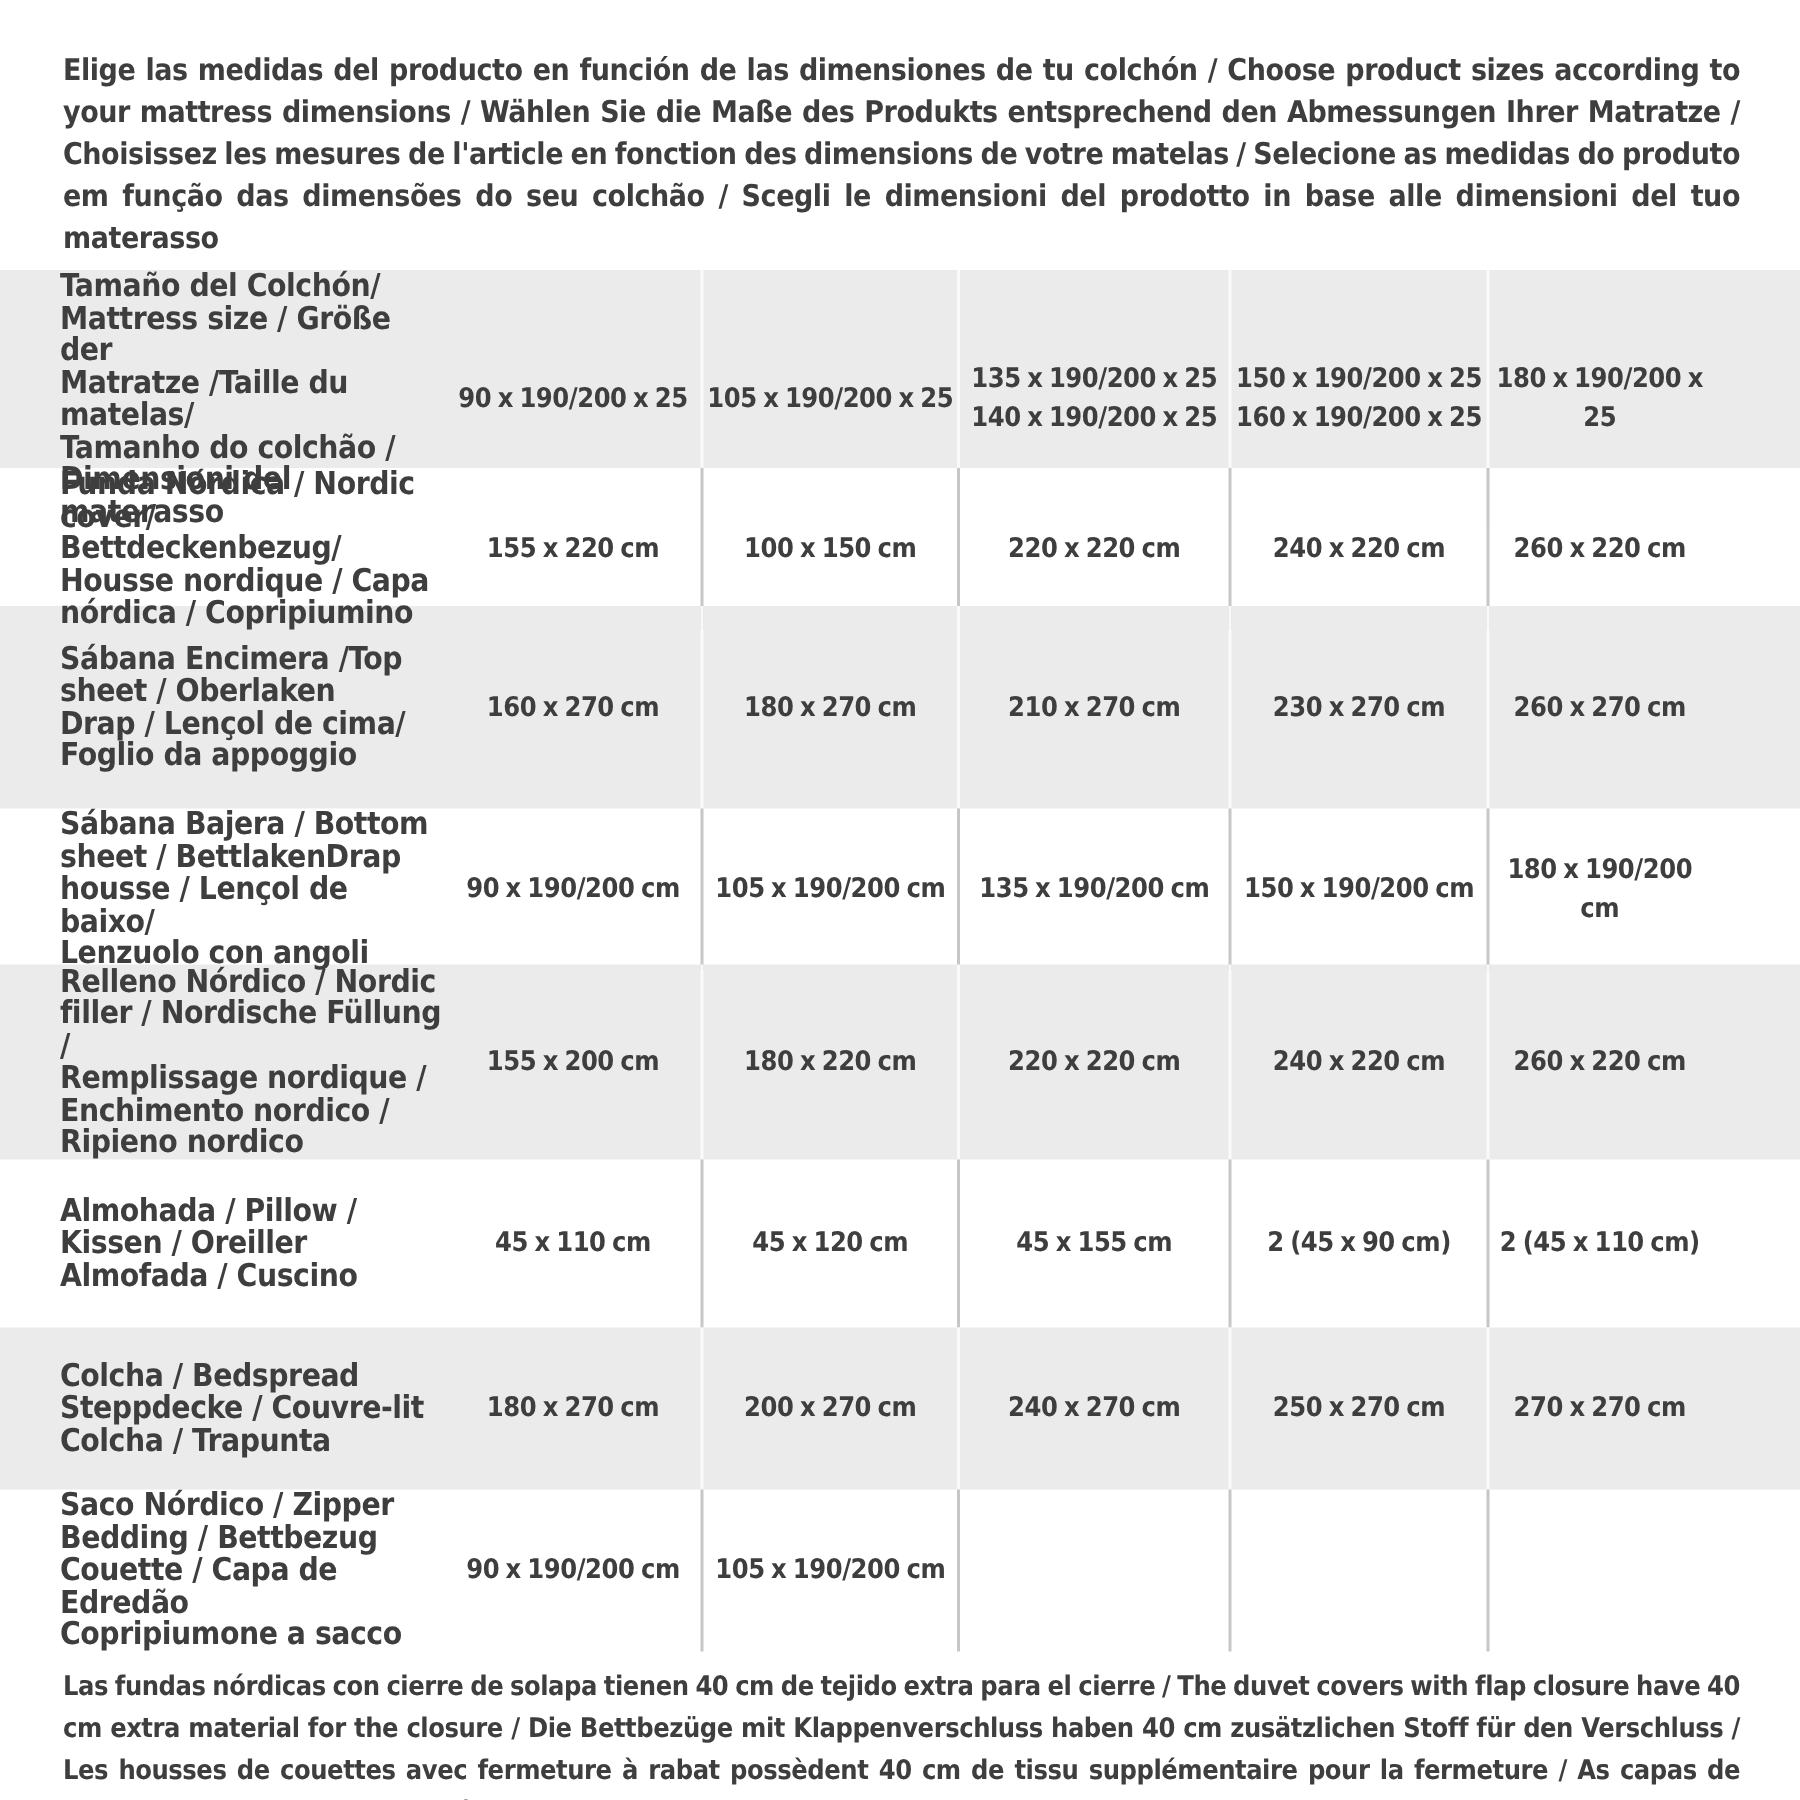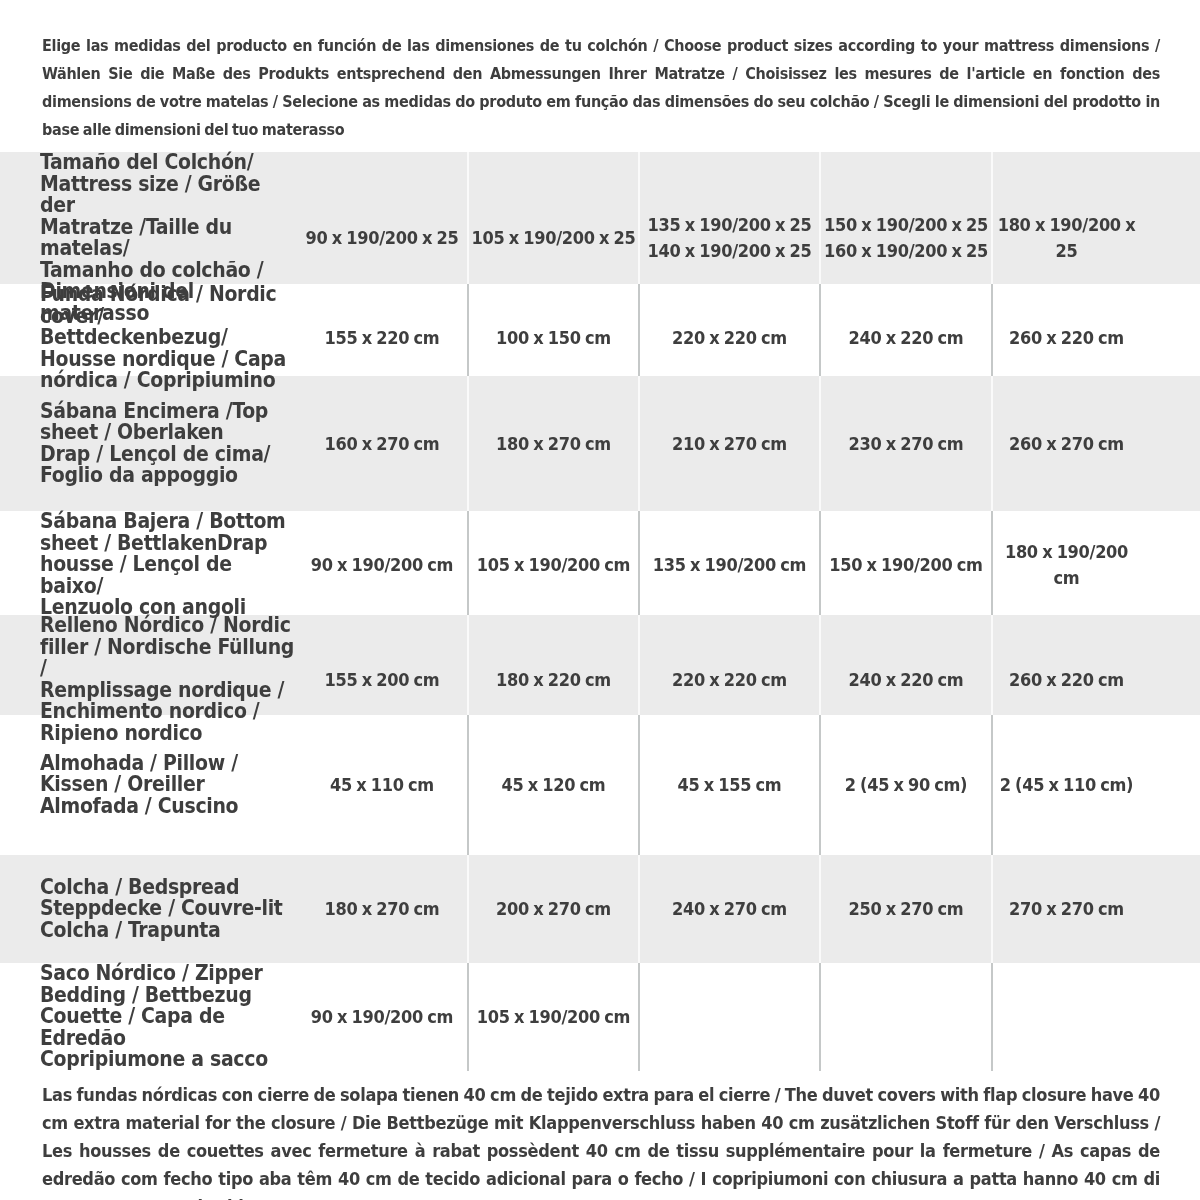--- a/index.html
+++ b/index.html
@@ -5,21 +5,21 @@
   html,body { margin:0; padding:0; }
   body {
     width:1200px; height:1200px; background:#ffffff; overflow:hidden;
     font-family:"DejaVu Sans","Liberation Sans",sans-serif;
     font-stretch:condensed;
     font-weight:700;
     color:#3e3e3e;
   }
   .intro {
     margin:32px 40px 0 42px;
-    font-size:16px; line-height:28px;
+    font-size:20px; line-height:28px;
     text-align:justify;
     letter-spacing:-0.3px; word-spacing:-1px;
   }
   .size-table { margin-top:8px; width:1200px; }
   .row {
     display:grid;
     grid-template-columns:297px 170px 171px 181px 172px 209px;
   }
   .row.shade { background:#ebebeb; }
   .cell { display:flex; align-items:center; box-sizing:border-box; min-width:0; }
@@ -32,21 +32,21 @@
   .cell.value {
     justify-content:center; text-align:center;
     font-size:18px; line-height:26px;
     white-space:pre-line;
     letter-spacing:-0.3px; word-spacing:-1px;
   }
   .cell.value.last { padding-right:60px; }
   .row .cell:nth-child(n+3) { border-left:2px solid #c5c8c8; }
   .row.shade .cell:nth-child(n+3) { border-left-color:#fafafa; }
   .r0{height:132px}.r1{height:92px}.r2{height:135px}.r3{height:104px}
-  .r4{height:100px}.r5{height:140px}.r6{height:108px}.r7{height:100px}
+  .r4{height:130px}.r5{height:112px}.r6{height:108px}.r7{height:100px}
   .footnote {
     margin:18px 40px 0 42px;
     font-size:18px; line-height:28px;
     text-align:justify;
     letter-spacing:-0.3px; word-spacing:-1px;
   }
 </style>
 </head>
 <body>
 

